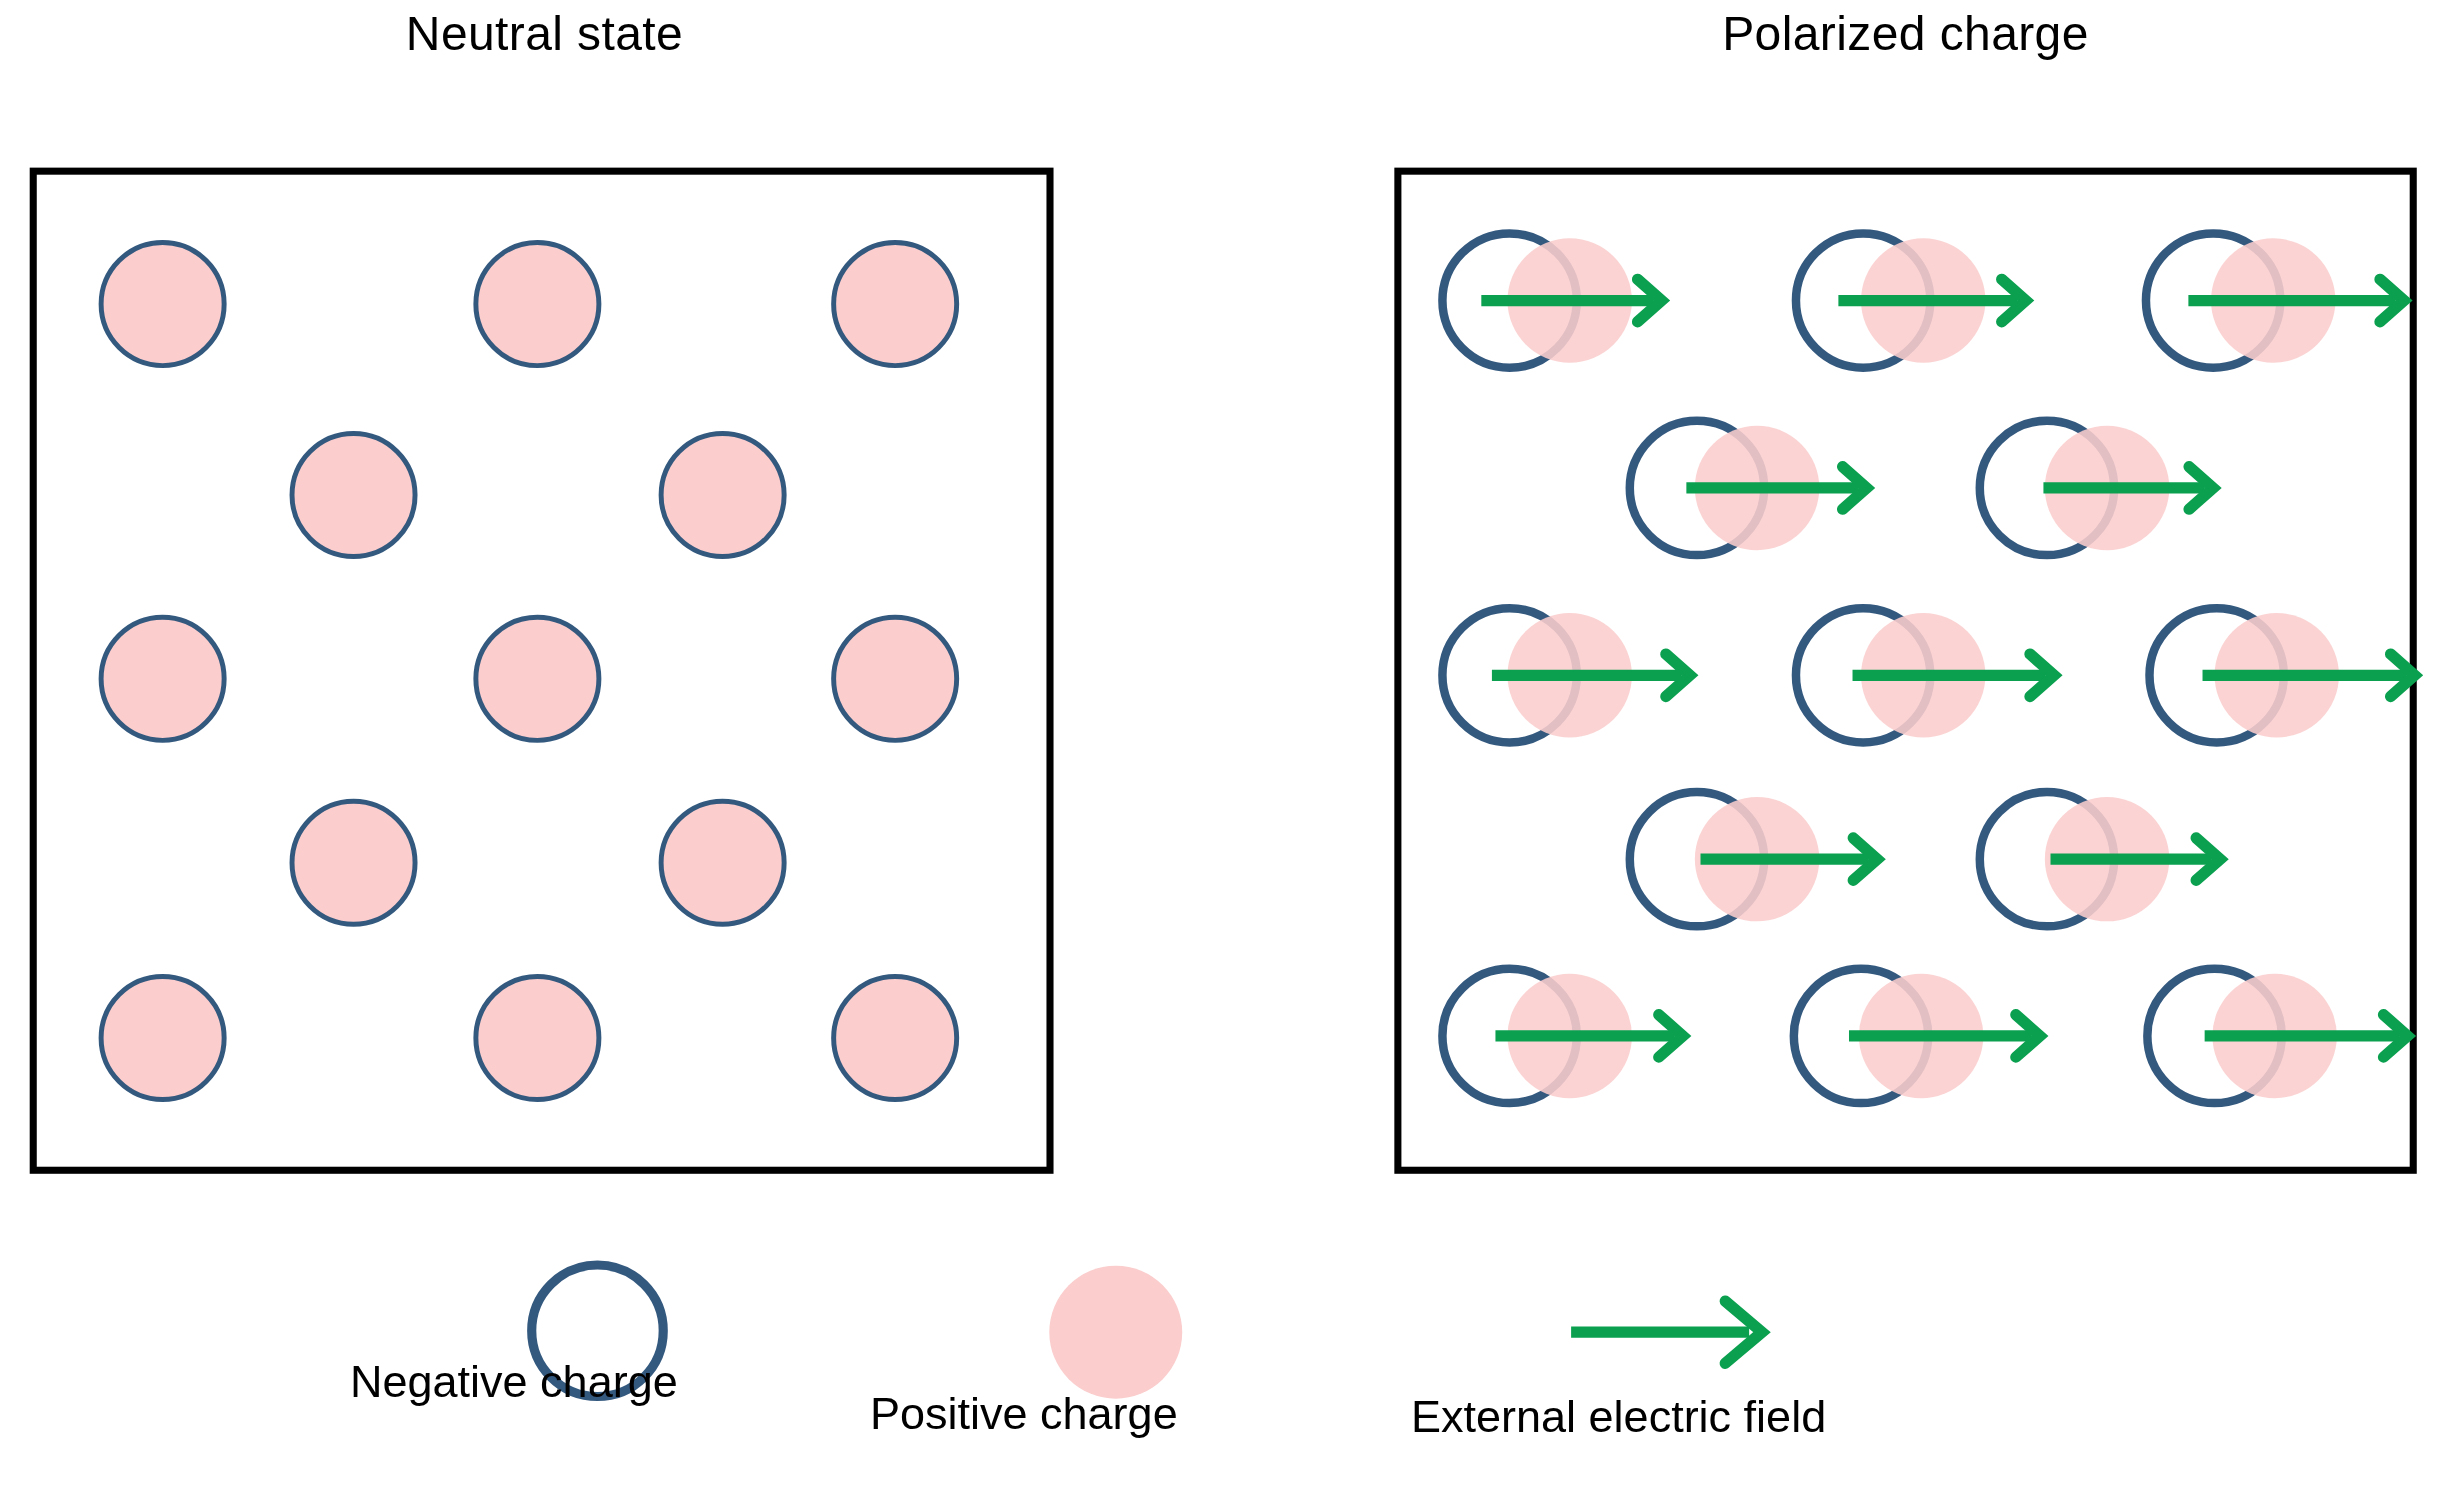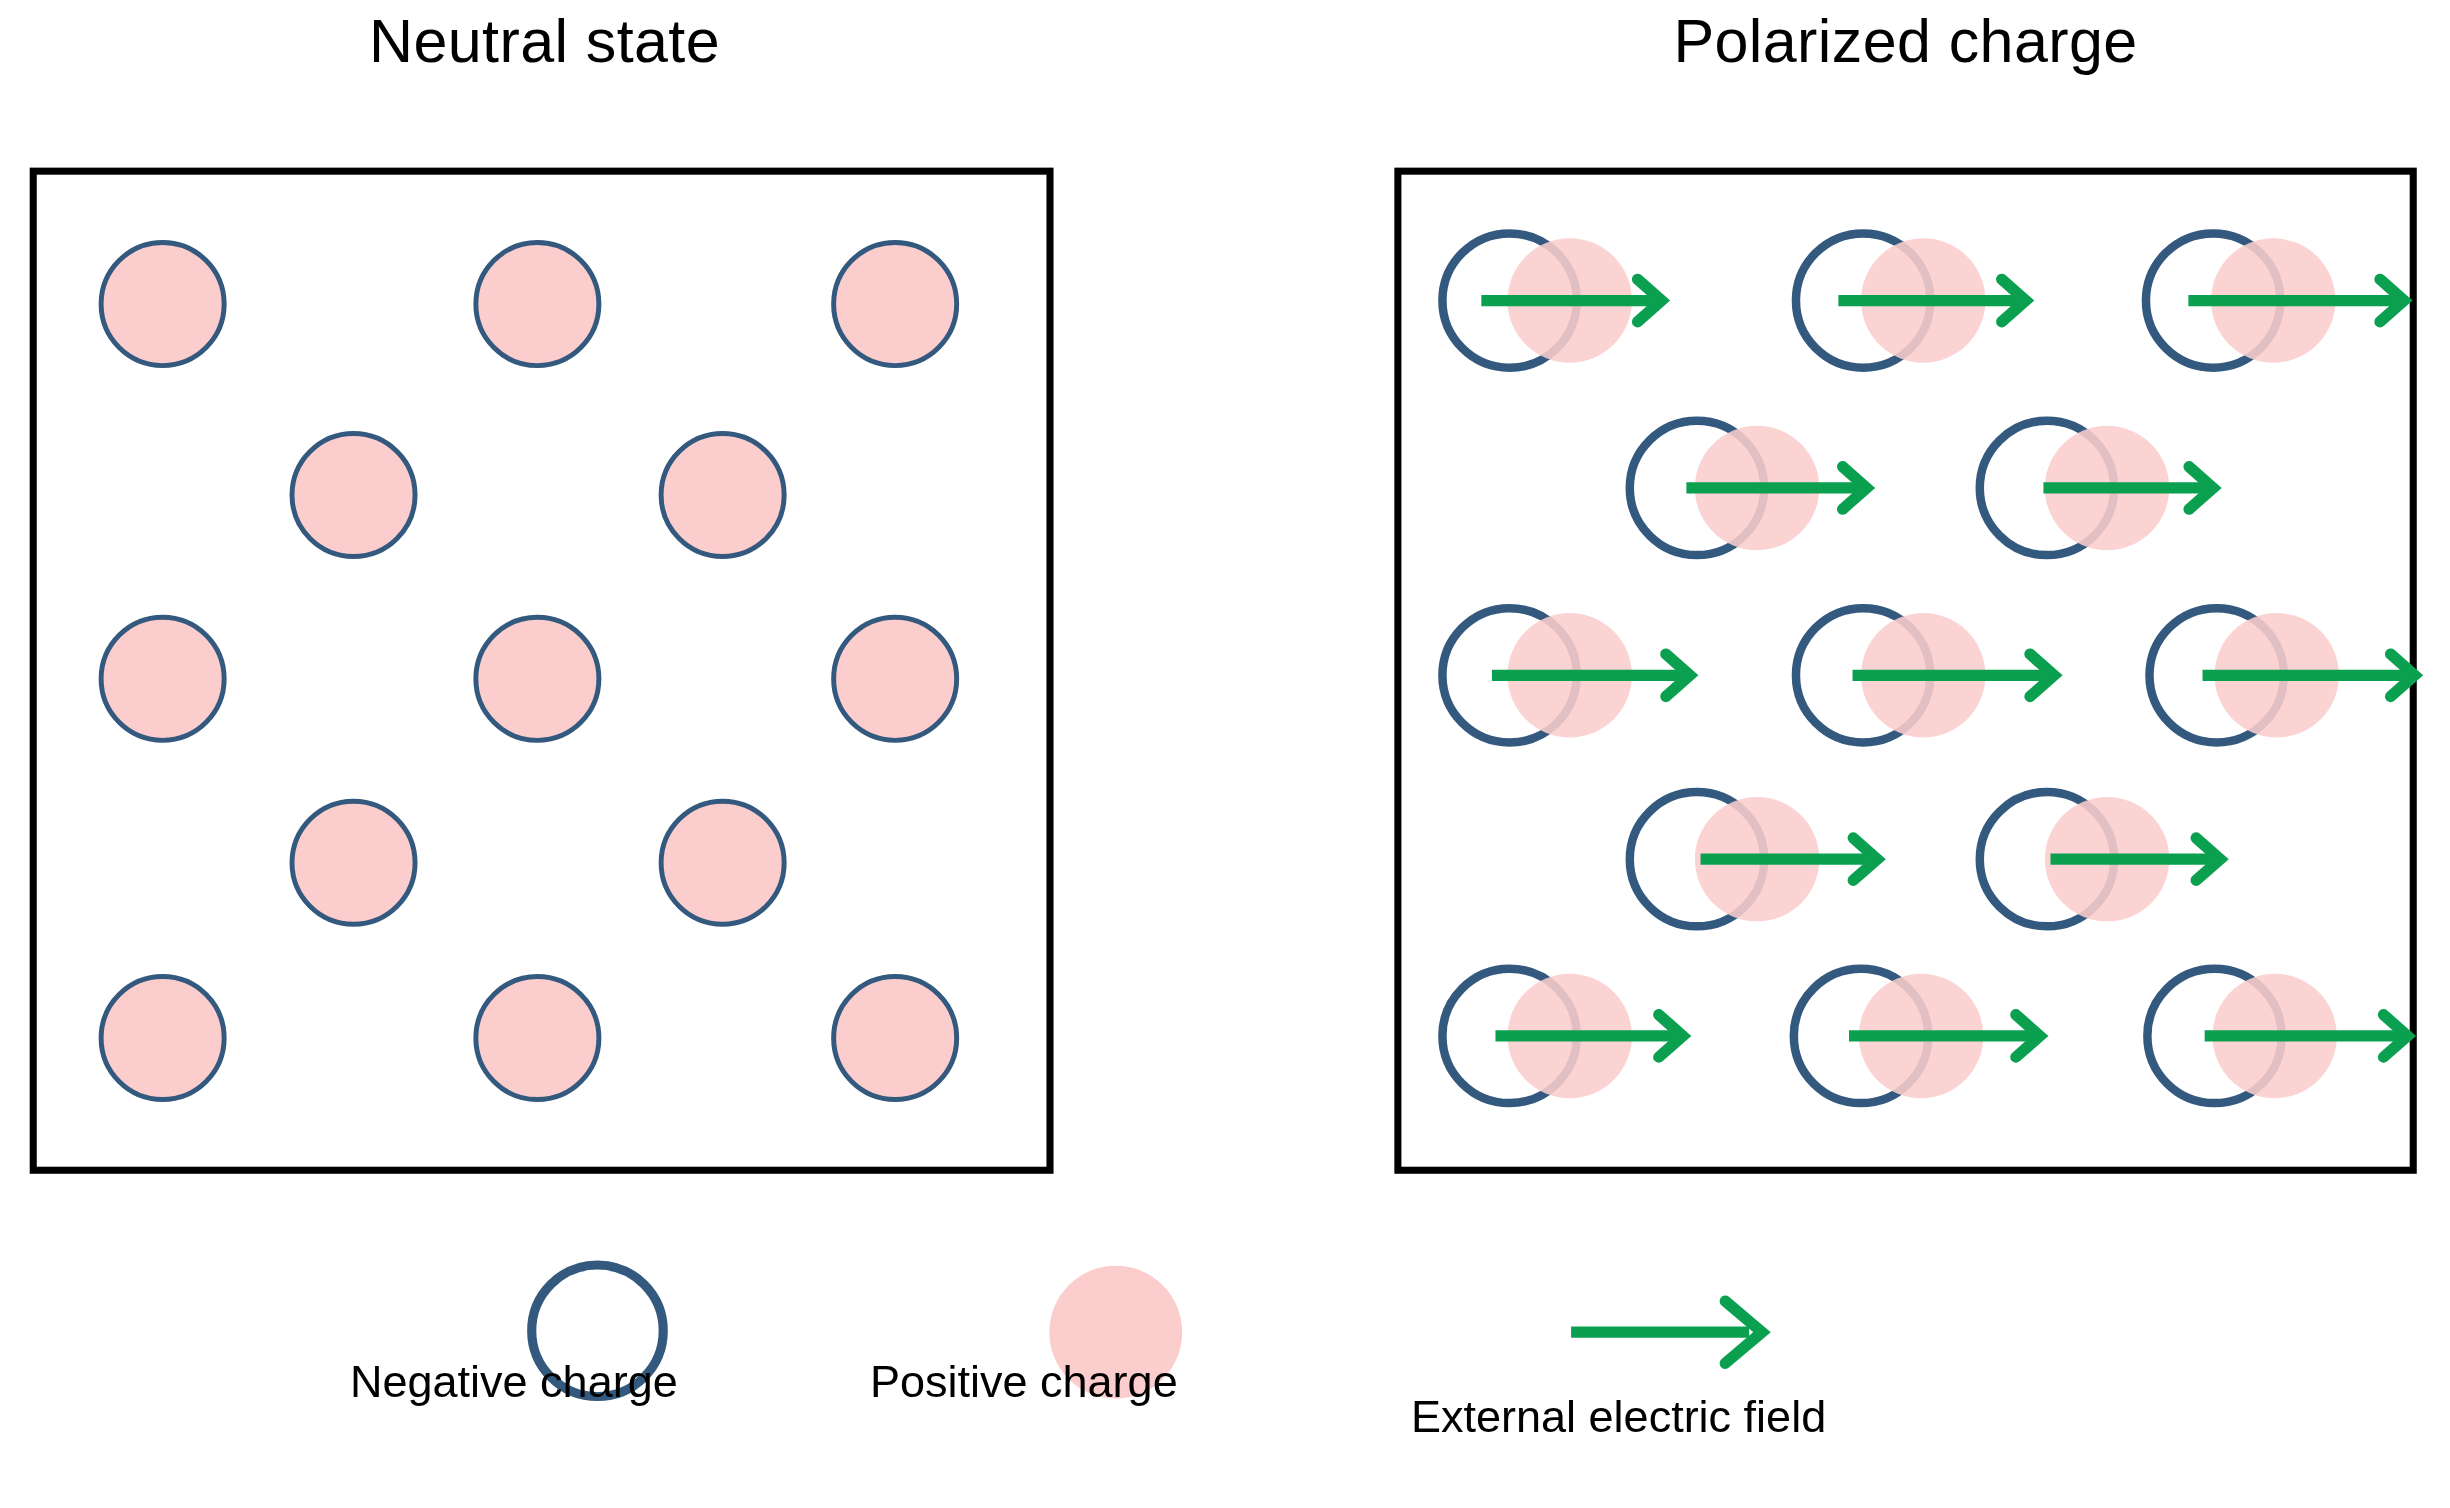--- a/index.html
+++ b/index.html
@@ -14,38 +14,38 @@
     overflow: hidden;
   }
   #figure {
     position: relative;
     width: 2450px;
     height: 1509px;
   }
   .panel-title {
     position: absolute;
     top: 5.7px;
-    font-size: 61px;
+    font-size: 48px;
     color: #000000;
     text-align: center;
     letter-spacing: 0.4px;
     white-space: nowrap;
   }
   #title-neutral   { left: 0;      width: 1089px; }
   #title-polarized { left: 1361px; width: 1089px; }
 
   .legend-label {
     position: absolute;
     top: 1356px;
     font-size: 45px;
     color: #000000;
     white-space: nowrap;
   }
   #legend-label-negative { left: 350px;  width: 495px; }
-  #legend-label-positive { left: 870px; width: 495px; }
+  #legend-label-positive { left: 870px; width: 495px; margin-top: 32px; }
   #legend-label-field    { left: 1411px; width: 594px; margin-top: 35px; }
 
   svg { position: absolute; top: 0; left: 0; }
 </style>
 </head>
 <body>
 
 <div id="figure">
 
   <div class="panel-title" id="title-neutral">Neutral state</div>

